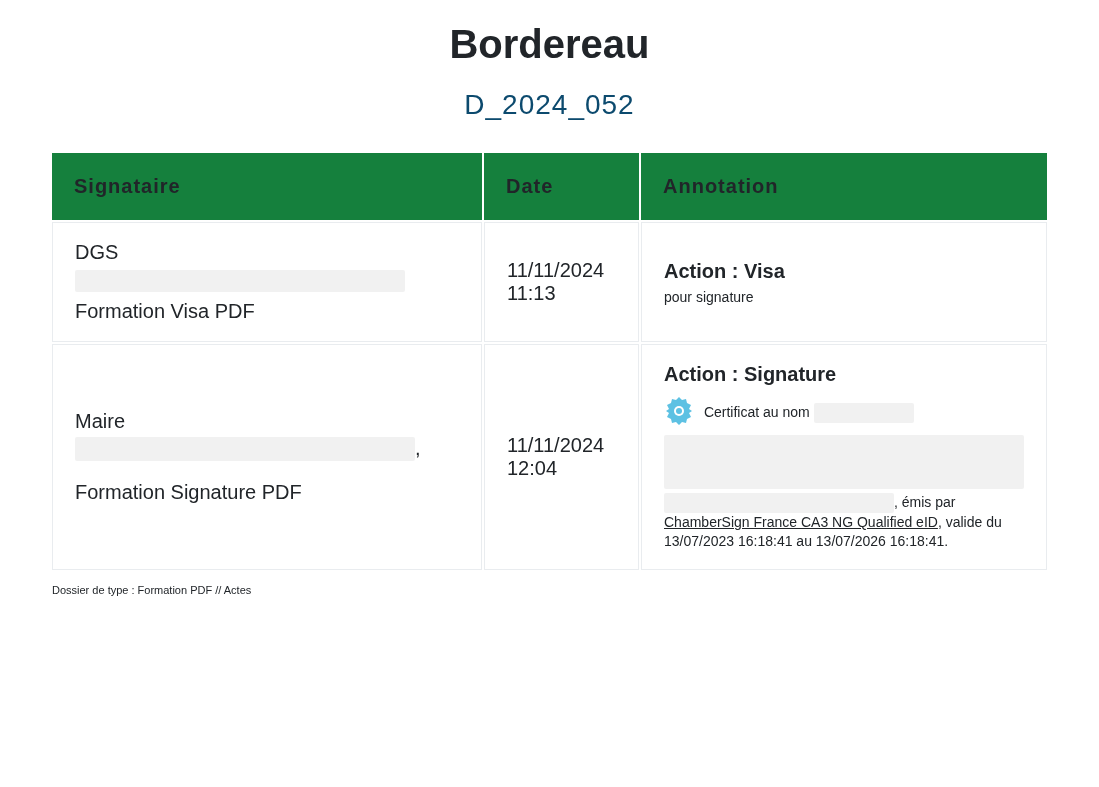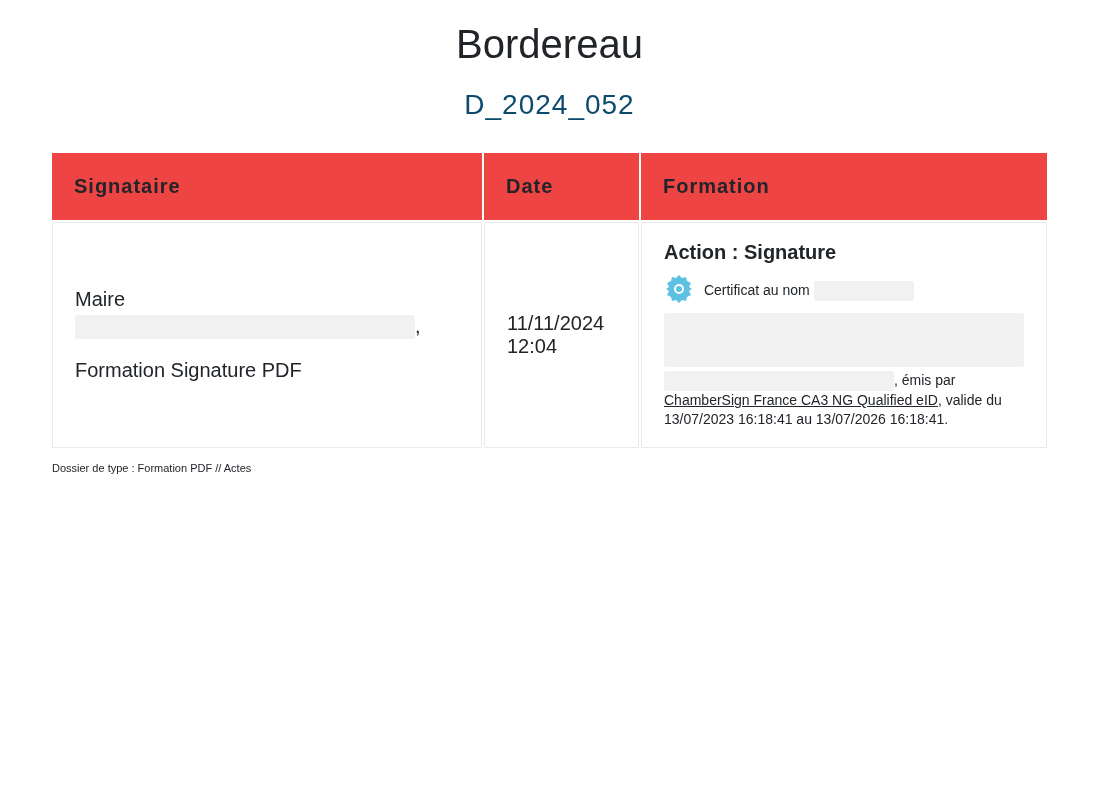--- a/index.html
+++ b/index.html
@@ -1,21 +1,21 @@
 <!DOCTYPE html>
 <html><head>
   <meta charset="utf-8">
   <style>
     * { box-sizing: border-box; margin: 0; padding: 0; }
     body { font-family: Arial, Helvetica, sans-serif; background: #fff; color: #212529; }
     .page { width: 1099px; margin: 0 auto; padding: 18px 50px 30px 50px; }
-    .title { text-align: center; font-size: 40px; font-weight: 400; color: #212529; margin-top: 4px; margin-bottom: 22px; }
+    .title { text-align: center; font-size: 40px; font-weight: 700; color: #212529; margin-top: 4px; margin-bottom: 22px; }
     .subtitle { text-align: center; font-size: 28px; font-weight: 400; color: #0c4a6e; letter-spacing: 1px; margin-bottom: 30px; }
     table.main { width: 100%; border-collapse: separate; border-spacing: 2px; table-layout: fixed; }
-    table.main th { background: #ef4444; color: #212529; font-weight: 700; font-size: 20px; letter-spacing: 1px; text-align: left; padding: 22px 22px; }
+    table.main th { background: #15803d; color: #212529; font-weight: 700; font-size: 20px; letter-spacing: 1px; text-align: left; padding: 22px 22px; }
     table.main td { background: #fff; border: 1px solid #e9ecef; padding: 18px 22px; vertical-align: middle; font-size: 20px; color: #212529; }
     .col-signataire { width: 430px; }
     .col-date { width: 155px; }
     .col-annotation { width: auto; }
     .sig-role { font-size: 20px; margin-bottom: 4px; }
     .redact { background: #f1f1f1; height: 22px; border-radius: 2px; margin: 6px 0 8px 0; }
     .redact-inline { display: inline-block; background: #f1f1f1; height: 20px; vertical-align: middle; border-radius: 2px; }
     .sig-sub { font-size: 20px; margin-top: 4px; }
     .action-line { font-weight: 700; font-size: 20px; margin-bottom: 6px; }
     .action-note { font-size: 14px; font-weight: 400; color: #212529; }
@@ -36,25 +36,42 @@
   <table class="main">
     <colgroup>
       <col class="col-signataire">
       <col class="col-date">
       <col class="col-annotation">
     </colgroup>
     <thead>
       <tr>
         <th>Signataire</th>
         <th>Date</th>
-        <th>Formation</th>
+        <th>Annotation</th>
       </tr>
     </thead>
     <tbody>
 
+      <tr>
+        <td>
+          <div class="sig-role">DGS</div>
+          <div class="redact" style="width:330px"></div>
+          <div class="sig-sub">Formation Visa PDF</div>
+        </td>
+        <td>
+          <div>11/11/2024</div>
+          <div>11:13</div>
+        </td>
+        <td>
+          <div class="action-line">
+            <span>Action : </span><span>Visa</span>
+          </div>
+          <div class="action-note">pour signature</div>
+        </td>
+      </tr>
 
       <tr>
         <td>
           <div class="sig-role">Maire</div>
           <div>
             <span class="redact-inline" style="width:340px;height:24px;"></span><span>,</span>
           </div>
           <div class="sig-sub" style="margin-top:20px">Formation Signature PDF</div>
         </td>
         <td>

